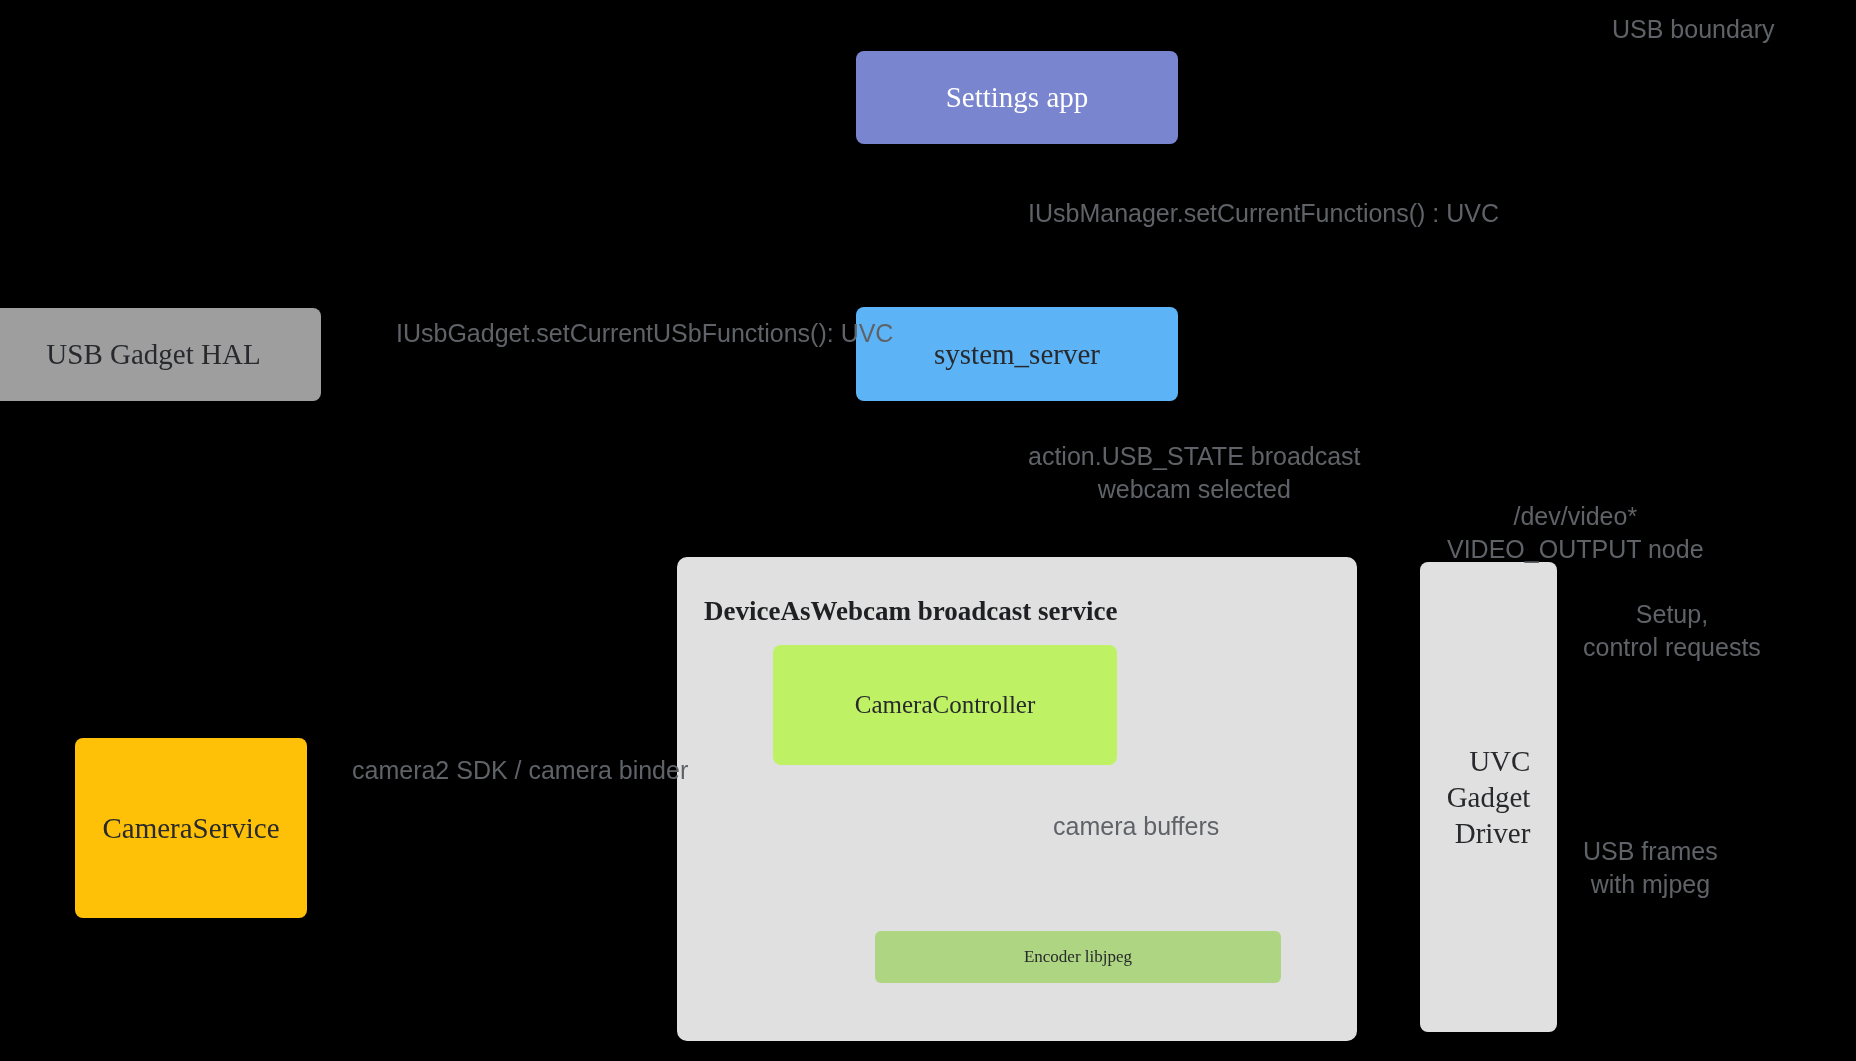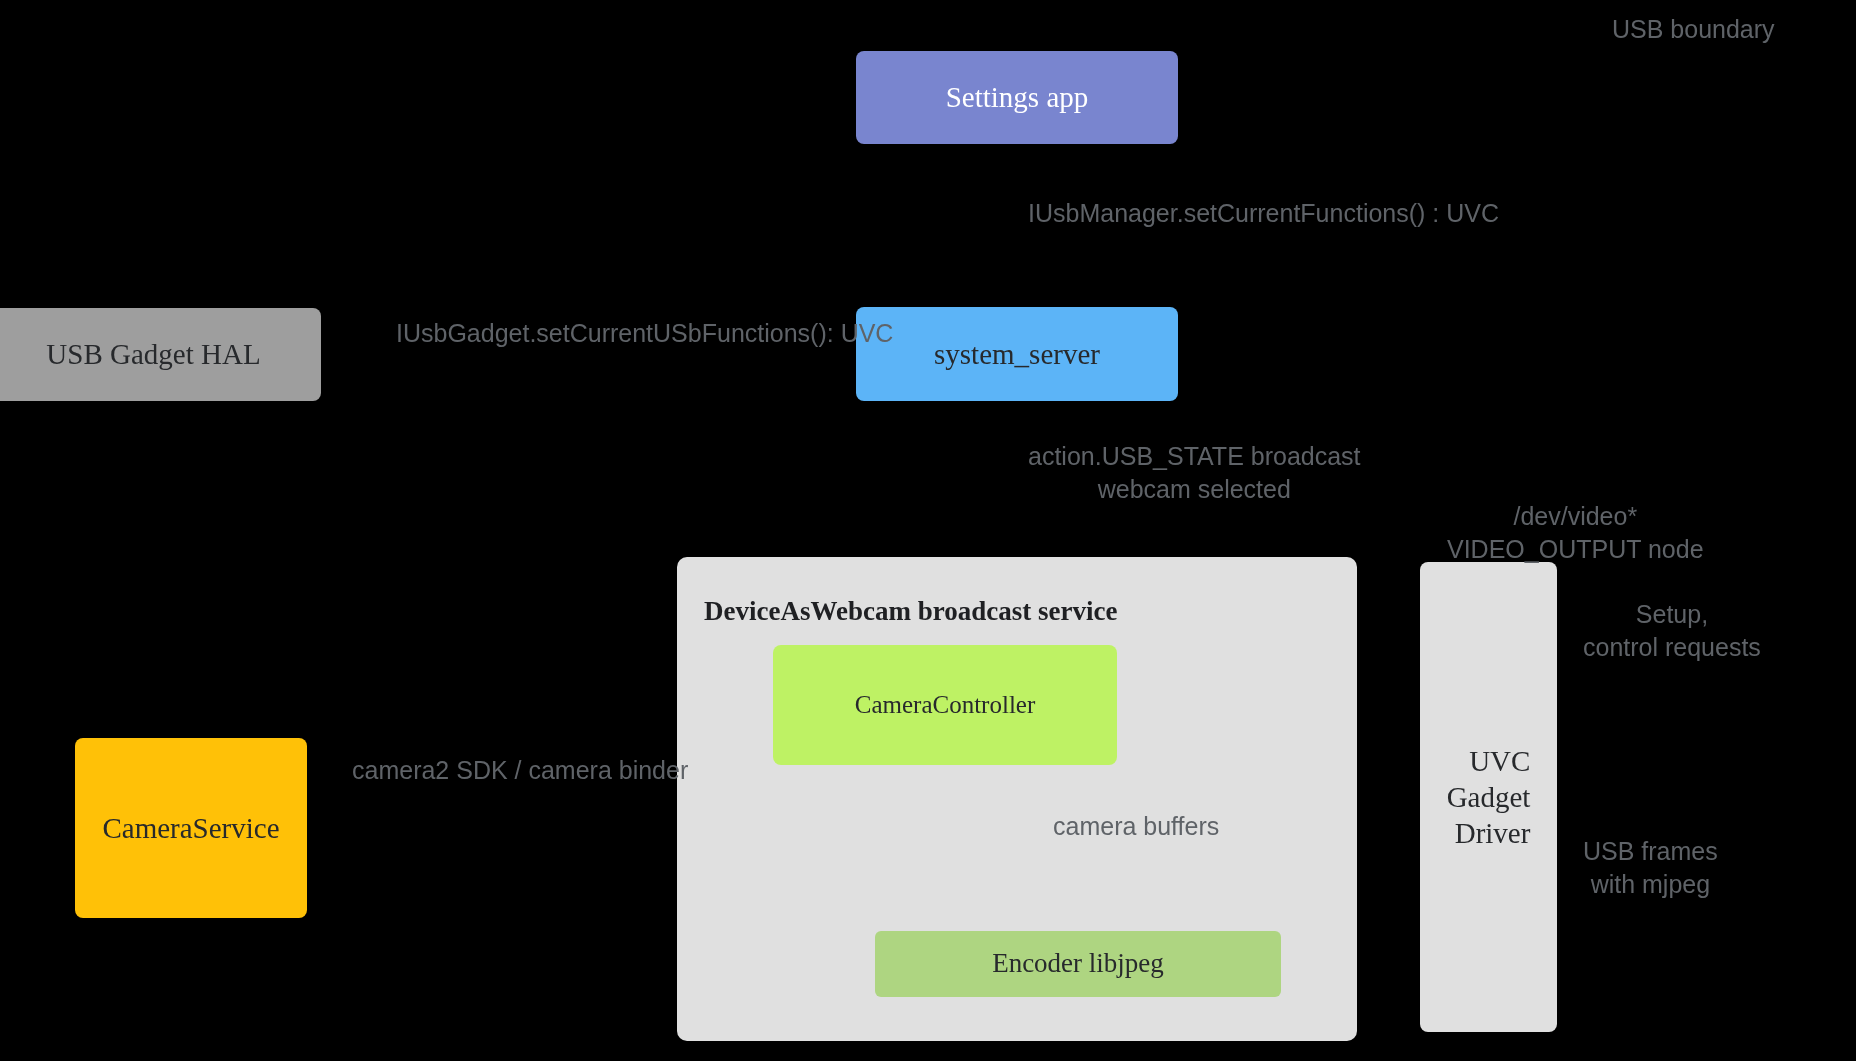--- a/index.html
+++ b/index.html
@@ -100,24 +100,24 @@
     position: absolute;
     left: 22px; top: 26px;
     font-size: 27px;
     font-weight: bold;
     color: #1f2023;
     white-space: nowrap;
   }
 
   .node-encoder {
     left: 875px; top: 931px;
-    width: 406px; height: 66px;
+    width: 406px; height: 52px;
     background: #aed581;
     color: #27292c;
-    font-size: 27px;
+    font-size: 17px;
     border-radius: 6px;
   }
 
   .node-uvc-gadget-driver {
     left: 1420px; top: 562px;
     width: 137px; height: 470px;
     background: #e0e0e0;
     color: #27292c;
     font-size: 29px;
     border-radius: 8px;

